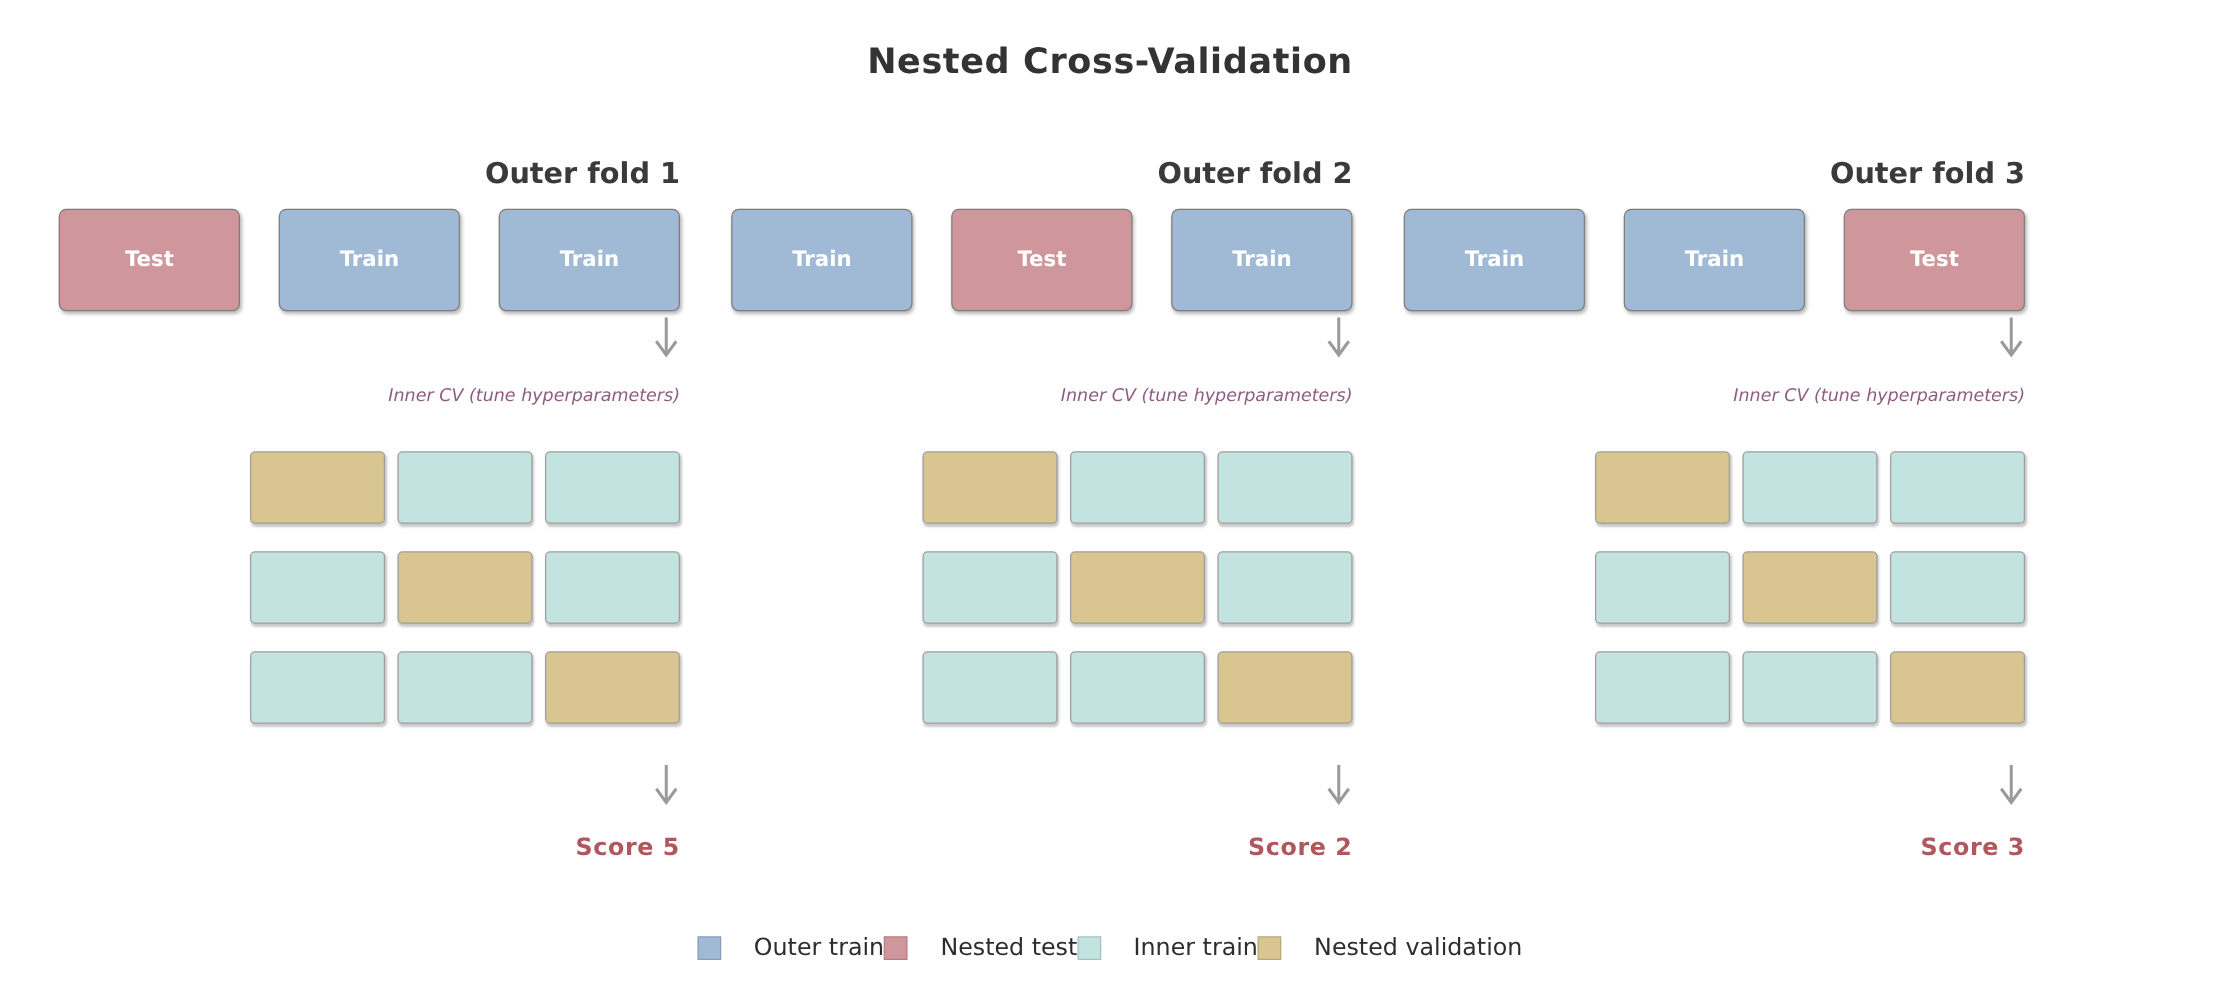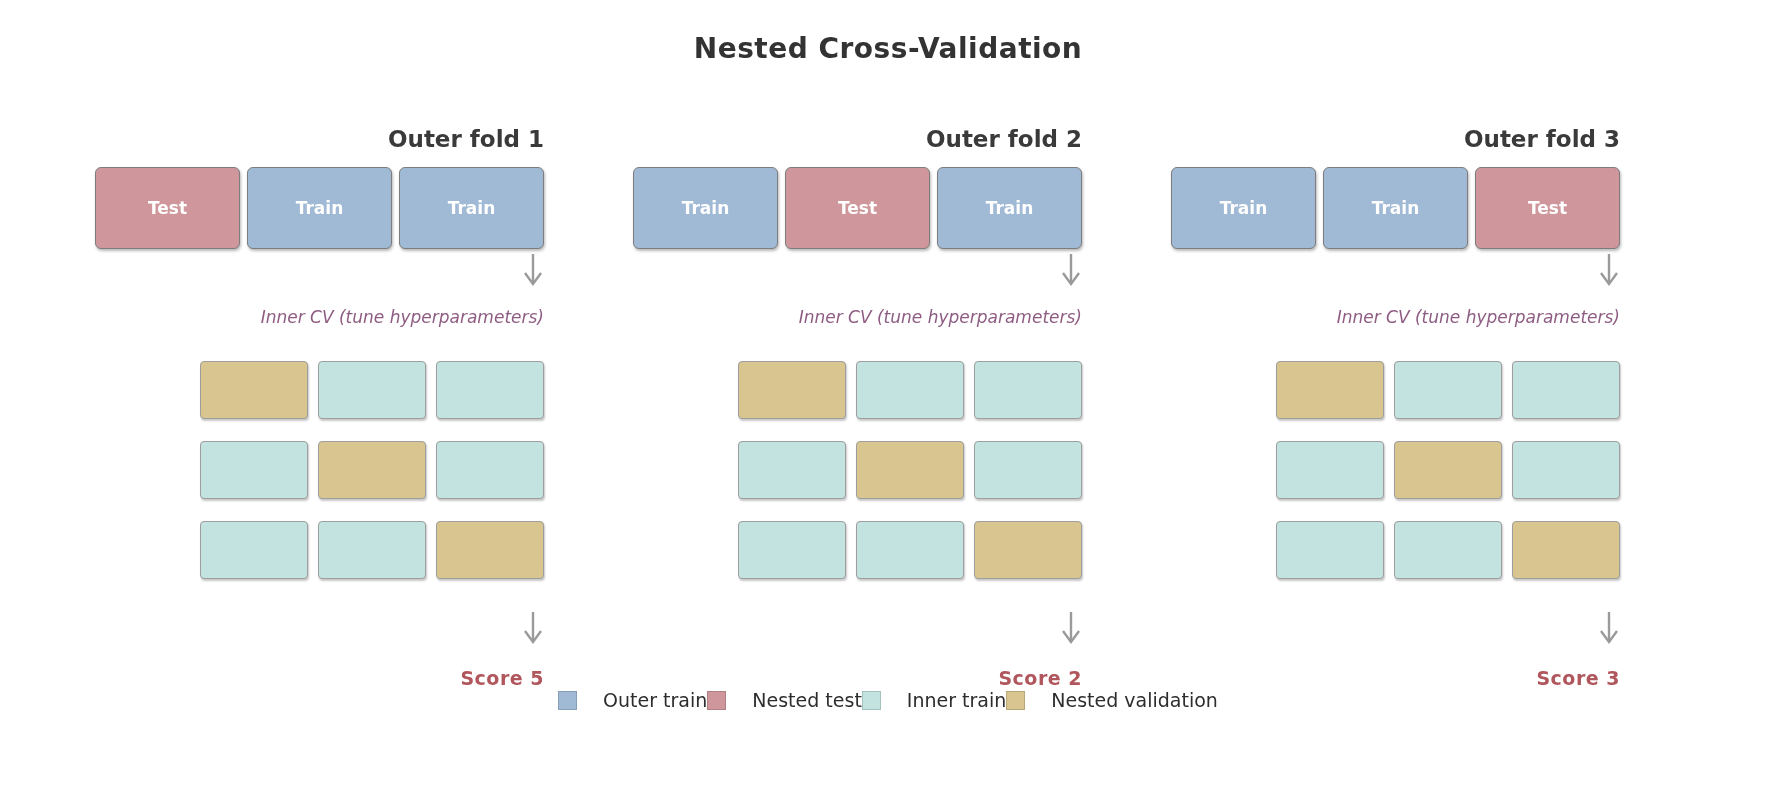--- a/index.html
+++ b/index.html
@@ -33,43 +33,44 @@
     font-size:23px;font-weight:bold;color:var(--heading);line-height:26px;
   }
   .outer-row{
     margin-top:15px;display:flex;gap:7px;
   }
   .outer-box{
     width:145px;height:82px;border:1.5px solid var(--box-border);
     border-radius:6px;display:flex;align-items:center;justify-content:center;
     color:#ffffff;font-weight:bold;font-size:17px;
     box-shadow:1px 2px 3px rgba(0,0,0,0.28);
+    margin-left:24px;
   }
   .arrow{margin-top:4px;line-height:0;color:var(--arrow);}
   .arrow svg{display:block;}
   .arrow-2{margin-top:32px;}
   .inner-cv-label{
-    margin-top:20px;font-size:17px;font-style:italic;
+    margin-top:20px;font-size:14px;font-style:italic;
     color:var(--inner-cv-label);line-height:22px;
   }
   .inner-grid{
     margin-top:33px;
     display:grid;grid-template-columns:repeat(3,108px);
     grid-auto-rows:58px;column-gap:10px;row-gap:22px;
   }
   .inner-box{
     border:1px solid var(--inner-border);border-radius:4px;
     box-shadow:1px 2px 2px rgba(0,0,0,0.22);
   }
   .score-label{
     margin-top:23px;font-size:19px;font-weight:bold;
     color:var(--score);line-height:22px;letter-spacing:0.5px;
   }
   .legend{
-    display:flex;justify-content:center;
+    margin-top:58px;display:flex;justify-content:center;
     align-items:center;
   }
   .legend-item{display:flex;align-items:center;gap:26px;}
   .legend-swatch{
     width:19px;height:19px;display:inline-block;
     border:1px solid rgba(0,0,0,0.15);
   }
   .legend-label{font-size:19px;color:#2d2d2d;}
 </style>
 </head>

